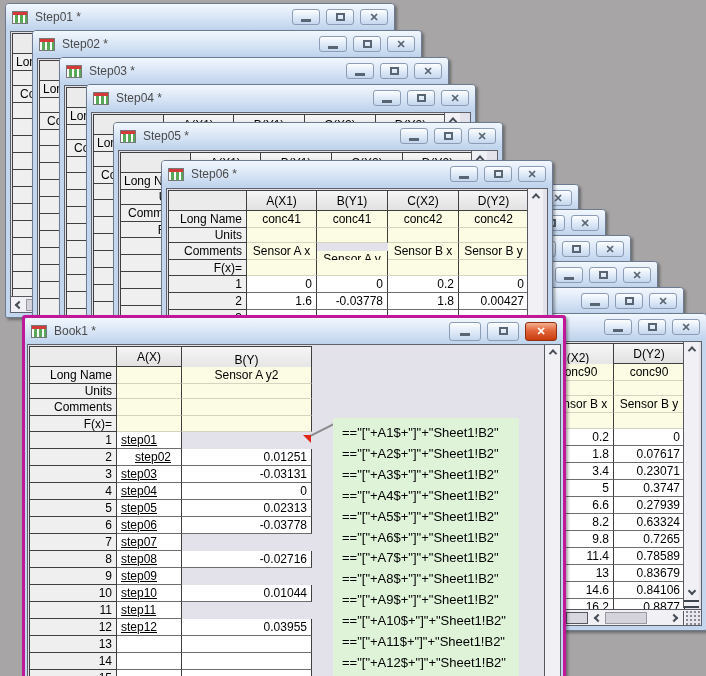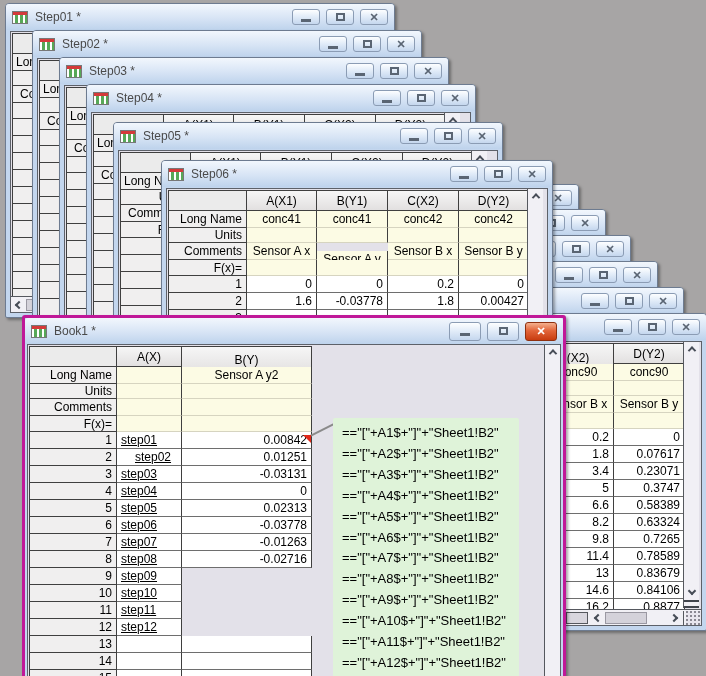--- a/index.html
+++ b/index.html
@@ -216,21 +216,21 @@
             <div class="c dat right" style="width: 71px; height: 17px;">0.23071</div>
           </div>
           <div class="srow" style="height: 17px;">
             <div class="c dat right" style="width: 115px; height: 17px;"></div>
             <div class="c dat right" style="width: 71px; height: 17px;">5</div>
             <div class="c dat right" style="width: 71px; height: 17px;">0.3747</div>
           </div>
           <div class="srow" style="height: 17px;">
             <div class="c dat right" style="width: 115px; height: 17px;"></div>
             <div class="c dat right" style="width: 71px; height: 17px;">6.6</div>
-            <div class="c dat right" style="width: 71px; height: 17px;">0.58389</div>
+            <div class="c dat right" style="width: 71px; height: 17px;">0.27939</div>
           </div>
           <div class="srow" style="height: 17px;">
             <div class="c dat right" style="width: 115px; height: 17px;"></div>
             <div class="c dat right" style="width: 71px; height: 17px;">8.2</div>
             <div class="c dat right" style="width: 71px; height: 17px;">0.63324</div>
           </div>
           <div class="srow" style="height: 17px;">
             <div class="c dat right" style="width: 115px; height: 17px;"></div>
             <div class="c dat right" style="width: 71px; height: 17px;">9.8</div>
             <div class="c dat right" style="width: 71px; height: 17px;">0.7265</div>
@@ -1258,21 +1258,20 @@
             <div class="c yel" style="width: 130px; height: 17px;"></div>
           </div>
           <div class="srow" style="height: 16px;">
             <div class="c lbl" style="width: 87px; height: 16px;">F(x)=</div>
             <div class="c yel" style="width: 65px; height: 16px;"></div>
             <div class="c yel" style="width: 130px; height: 16px;"></div>
           </div>
           <div class="srow" style="height: 17px;">
             <div class="c lbl" style="width: 87px; height: 17px;">1</div>
             <div class="c dat left" style="width: 65px; height: 17px;">step01</div>
-            <div class="c dat right" style="width: 130px; height: 17px;">0.00842</div>
           </div>
           <div class="srow" style="height: 17px;">
             <div class="c lbl" style="width: 87px; height: 17px;">2</div>
             <div class="c dat left" style="width: 65px; height: 17px; padding-left: 18px;">step02</div>
             <div class="c dat right" style="width: 130px; height: 17px;">0.01251</div>
           </div>
           <div class="srow" style="height: 17px;">
             <div class="c lbl" style="width: 87px; height: 17px;">3</div>
             <div class="c dat left" style="width: 65px; height: 17px;">step03</div>
             <div class="c dat right" style="width: 130px; height: 17px;">-0.03131</div>
@@ -1288,42 +1287,43 @@
             <div class="c dat right" style="width: 130px; height: 17px;">0.02313</div>
           </div>
           <div class="srow" style="height: 17px;">
             <div class="c lbl" style="width: 87px; height: 17px;">6</div>
             <div class="c dat left" style="width: 65px; height: 17px;">step06</div>
             <div class="c dat right" style="width: 130px; height: 17px;">-0.03778</div>
           </div>
           <div class="srow" style="height: 17px;">
             <div class="c lbl" style="width: 87px; height: 17px;">7</div>
             <div class="c dat left" style="width: 65px; height: 17px;">step07</div>
-            <div class="c dat right" style="width: 130px; height: 17px;">-0.01263</div>
           </div>
           <div class="srow" style="height: 17px;">
             <div class="c lbl" style="width: 87px; height: 17px;">8</div>
             <div class="c dat left" style="width: 65px; height: 17px;">step08</div>
             <div class="c dat right" style="width: 130px; height: 17px;">-0.02716</div>
           </div>
           <div class="srow" style="height: 17px;">
             <div class="c lbl" style="width: 87px; height: 17px;">9</div>
             <div class="c dat left" style="width: 65px; height: 17px;">step09</div>
           </div>
           <div class="srow" style="height: 17px;">
             <div class="c lbl" style="width: 87px; height: 17px;">10</div>
             <div class="c dat left" style="width: 65px; height: 17px;">step10</div>
+            <div class="c dat right" style="width: 130px; height: 17px;">0.01044</div>
           </div>
           <div class="srow" style="height: 17px;">
             <div class="c lbl" style="width: 87px; height: 17px;">11</div>
             <div class="c dat left" style="width: 65px; height: 17px;">step11</div>
           </div>
           <div class="srow" style="height: 17px;">
             <div class="c lbl" style="width: 87px; height: 17px;">12</div>
             <div class="c dat left" style="width: 65px; height: 17px;">step12</div>
+            <div class="c dat right" style="width: 130px; height: 17px;">0.03955</div>
           </div>
           <div class="srow" style="height: 17px;">
             <div class="c lbl" style="width: 87px; height: 17px;">13</div>
             <div class="c dat left" style="width: 65px; height: 17px;"></div>
             <div class="c dat right" style="width: 130px; height: 17px;"></div>
           </div>
           <div class="srow" style="height: 17px;">
             <div class="c lbl" style="width: 87px; height: 17px;">14</div>
             <div class="c dat left" style="width: 65px; height: 17px;"></div>
             <div class="c dat right" style="width: 130px; height: 17px;"></div>

